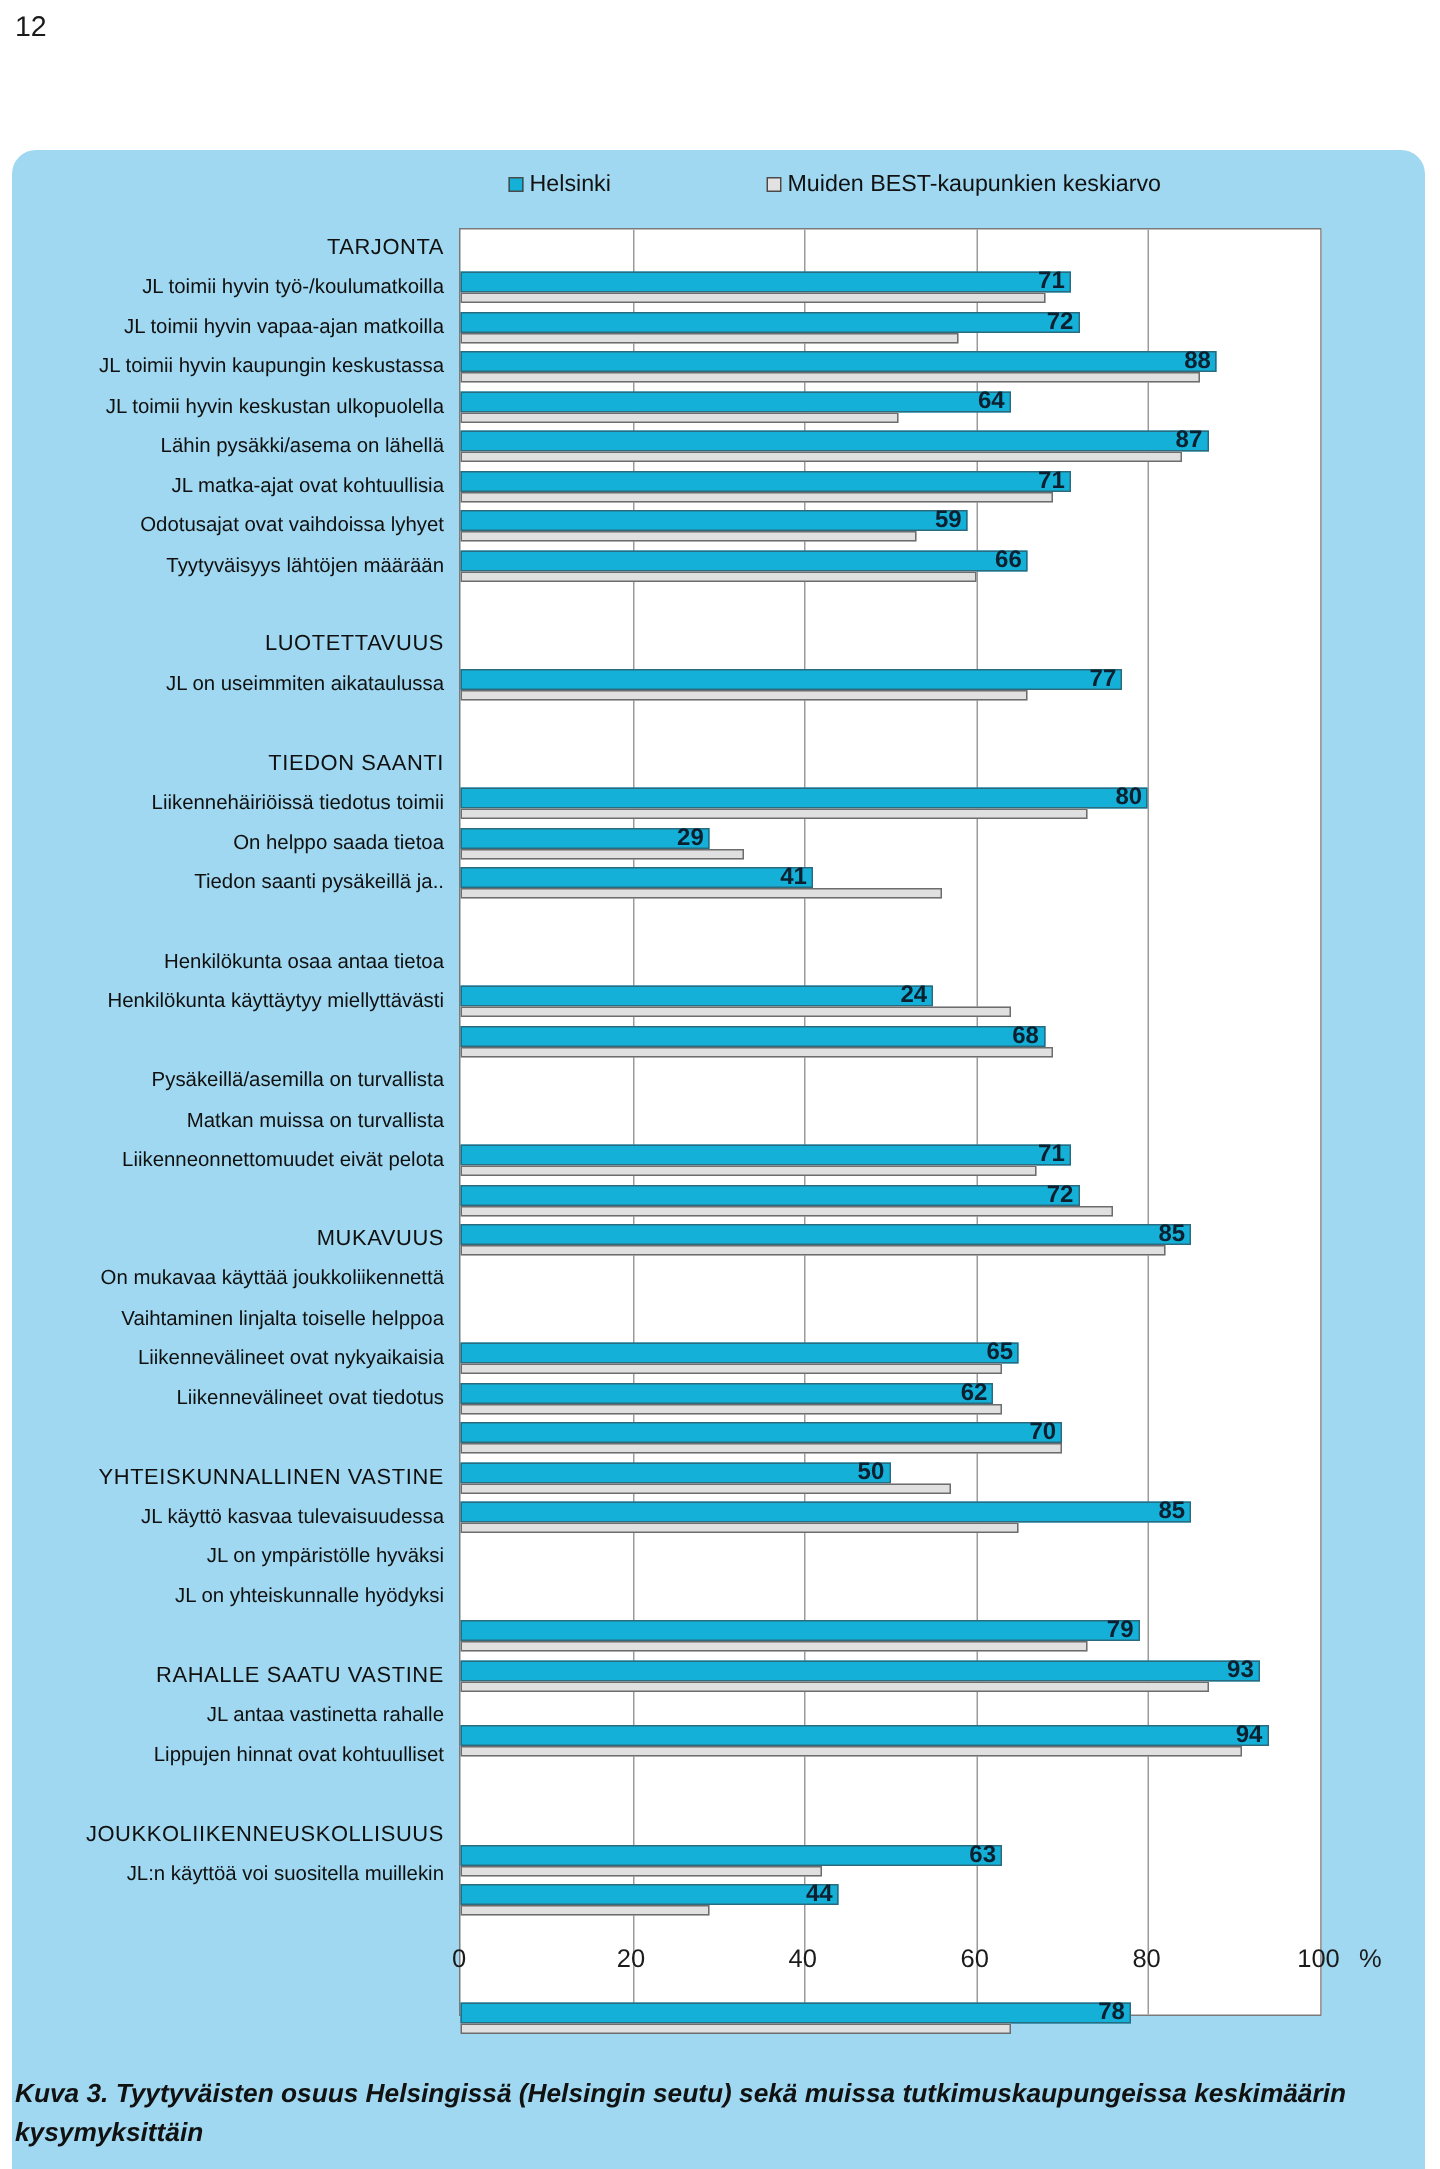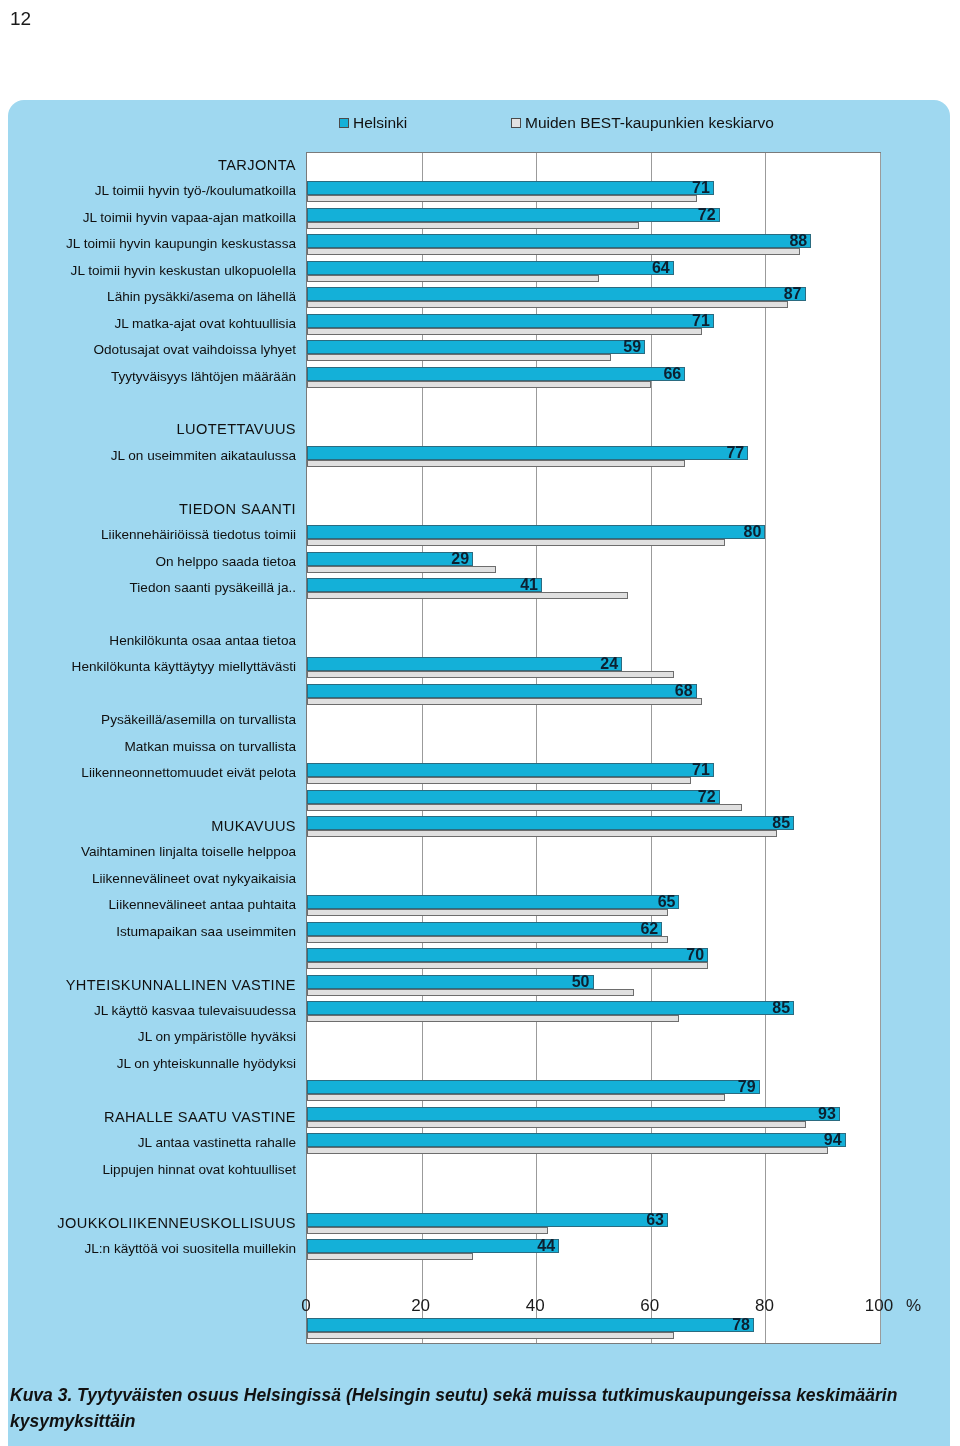--- a/index.html
+++ b/index.html
@@ -275,30 +275,30 @@
           <div class="cat-label" style="height: 26.4444px; line-height: 26.4444px;">Matkan muissa on turvallista</div>
         </div>
         <div class="row" style="height: 26.4444px;">
           <div class="cat-label" style="height: 26.4444px; line-height: 26.4444px;">Liikenneonnettomuudet eivät pelota</div>
         </div>
         <div class="row spacer-row" style="height: 26.4444px;"></div>
         <div class="row header-row" style="height: 26.4444px;">
           <div class="cat-label group" style="height: 26.4444px; line-height: 26.4444px;">MUKAVUUS</div>
         </div>
         <div class="row" style="height: 26.4444px;">
+          <div class="cat-label" style="height: 26.4444px; line-height: 26.4444px;">On mukavaa käyttää joukkoliikennettä</div>
+        </div>
+        <div class="row" style="height: 26.4444px;">
           <div class="cat-label" style="height: 26.4444px; line-height: 26.4444px;">Vaihtaminen linjalta toiselle helppoa</div>
         </div>
         <div class="row" style="height: 26.4444px;">
           <div class="cat-label" style="height: 26.4444px; line-height: 26.4444px;">Liikennevälineet ovat nykyaikaisia</div>
         </div>
         <div class="row" style="height: 26.4444px;">
-          <div class="cat-label" style="height: 26.4444px; line-height: 26.4444px;">Liikennevälineet antaa puhtaita</div>
-        </div>
-        <div class="row" style="height: 26.4444px;">
-          <div class="cat-label" style="height: 26.4444px; line-height: 26.4444px;">Istumapaikan saa useimmiten</div>
+          <div class="cat-label" style="height: 26.4444px; line-height: 26.4444px;">Liikennevälineet ovat tiedotus</div>
         </div>
         <div class="row spacer-row" style="height: 26.4444px;"></div>
         <div class="row header-row" style="height: 26.4444px;">
           <div class="cat-label group" style="height: 26.4444px; line-height: 26.4444px;">YHTEISKUNNALLINEN VASTINE</div>
         </div>
         <div class="row" style="height: 26.4444px;">
           <div class="cat-label" style="height: 26.4444px; line-height: 26.4444px;">JL käyttö kasvaa tulevaisuudessa</div>
         </div>
         <div class="row" style="height: 26.4444px;">
           <div class="cat-label" style="height: 26.4444px; line-height: 26.4444px;">JL on ympäristölle hyväksi</div>
@@ -456,21 +456,21 @@
         <div class="bar-row" style="height: 26.4444px;">
           <div class="bar helsinki" style="width: 452.67px; top: 2px; height: 14px;"></div>
           <div class="bar best" style="width: 418.29px; top: 16px; height: 7px;"></div>
           <div class="bar-value" style="left: 452.67px; top: 1px; line-height: 16px;">79</div>
         </div>
         <div class="bar-row" style="height: 26.4444px;">
           <div class="bar helsinki" style="width: 532.89px; top: 2px; height: 14px;"></div>
           <div class="bar best" style="width: 498.51px; top: 16px; height: 7px;"></div>
           <div class="bar-value" style="left: 532.89px; top: 1px; line-height: 16px;">93</div>
         </div>
-        <div class="bar-row" style="height: 26.4444px;">
+        <div class="bar-row" style="height: 26.4444px; margin-top: 17px;">
           <div class="bar helsinki" style="width: 538.62px; top: 2px; height: 14px;"></div>
           <div class="bar best" style="width: 521.43px; top: 16px; height: 7px;"></div>
           <div class="bar-value" style="left: 538.62px; top: 1px; line-height: 16px;">94</div>
         </div>
         <div class="bar-row" style="height: 26.4444px;"></div>
         <div class="bar-row" style="height: 26.4444px;"></div>
         <div class="bar-row" style="height: 26.4444px;">
           <div class="bar helsinki" style="width: 360.99px; top: 2px; height: 14px;"></div>
           <div class="bar best" style="width: 240.66px; top: 16px; height: 7px;"></div>
           <div class="bar-value" style="left: 360.99px; top: 1px; line-height: 16px;">63</div>

